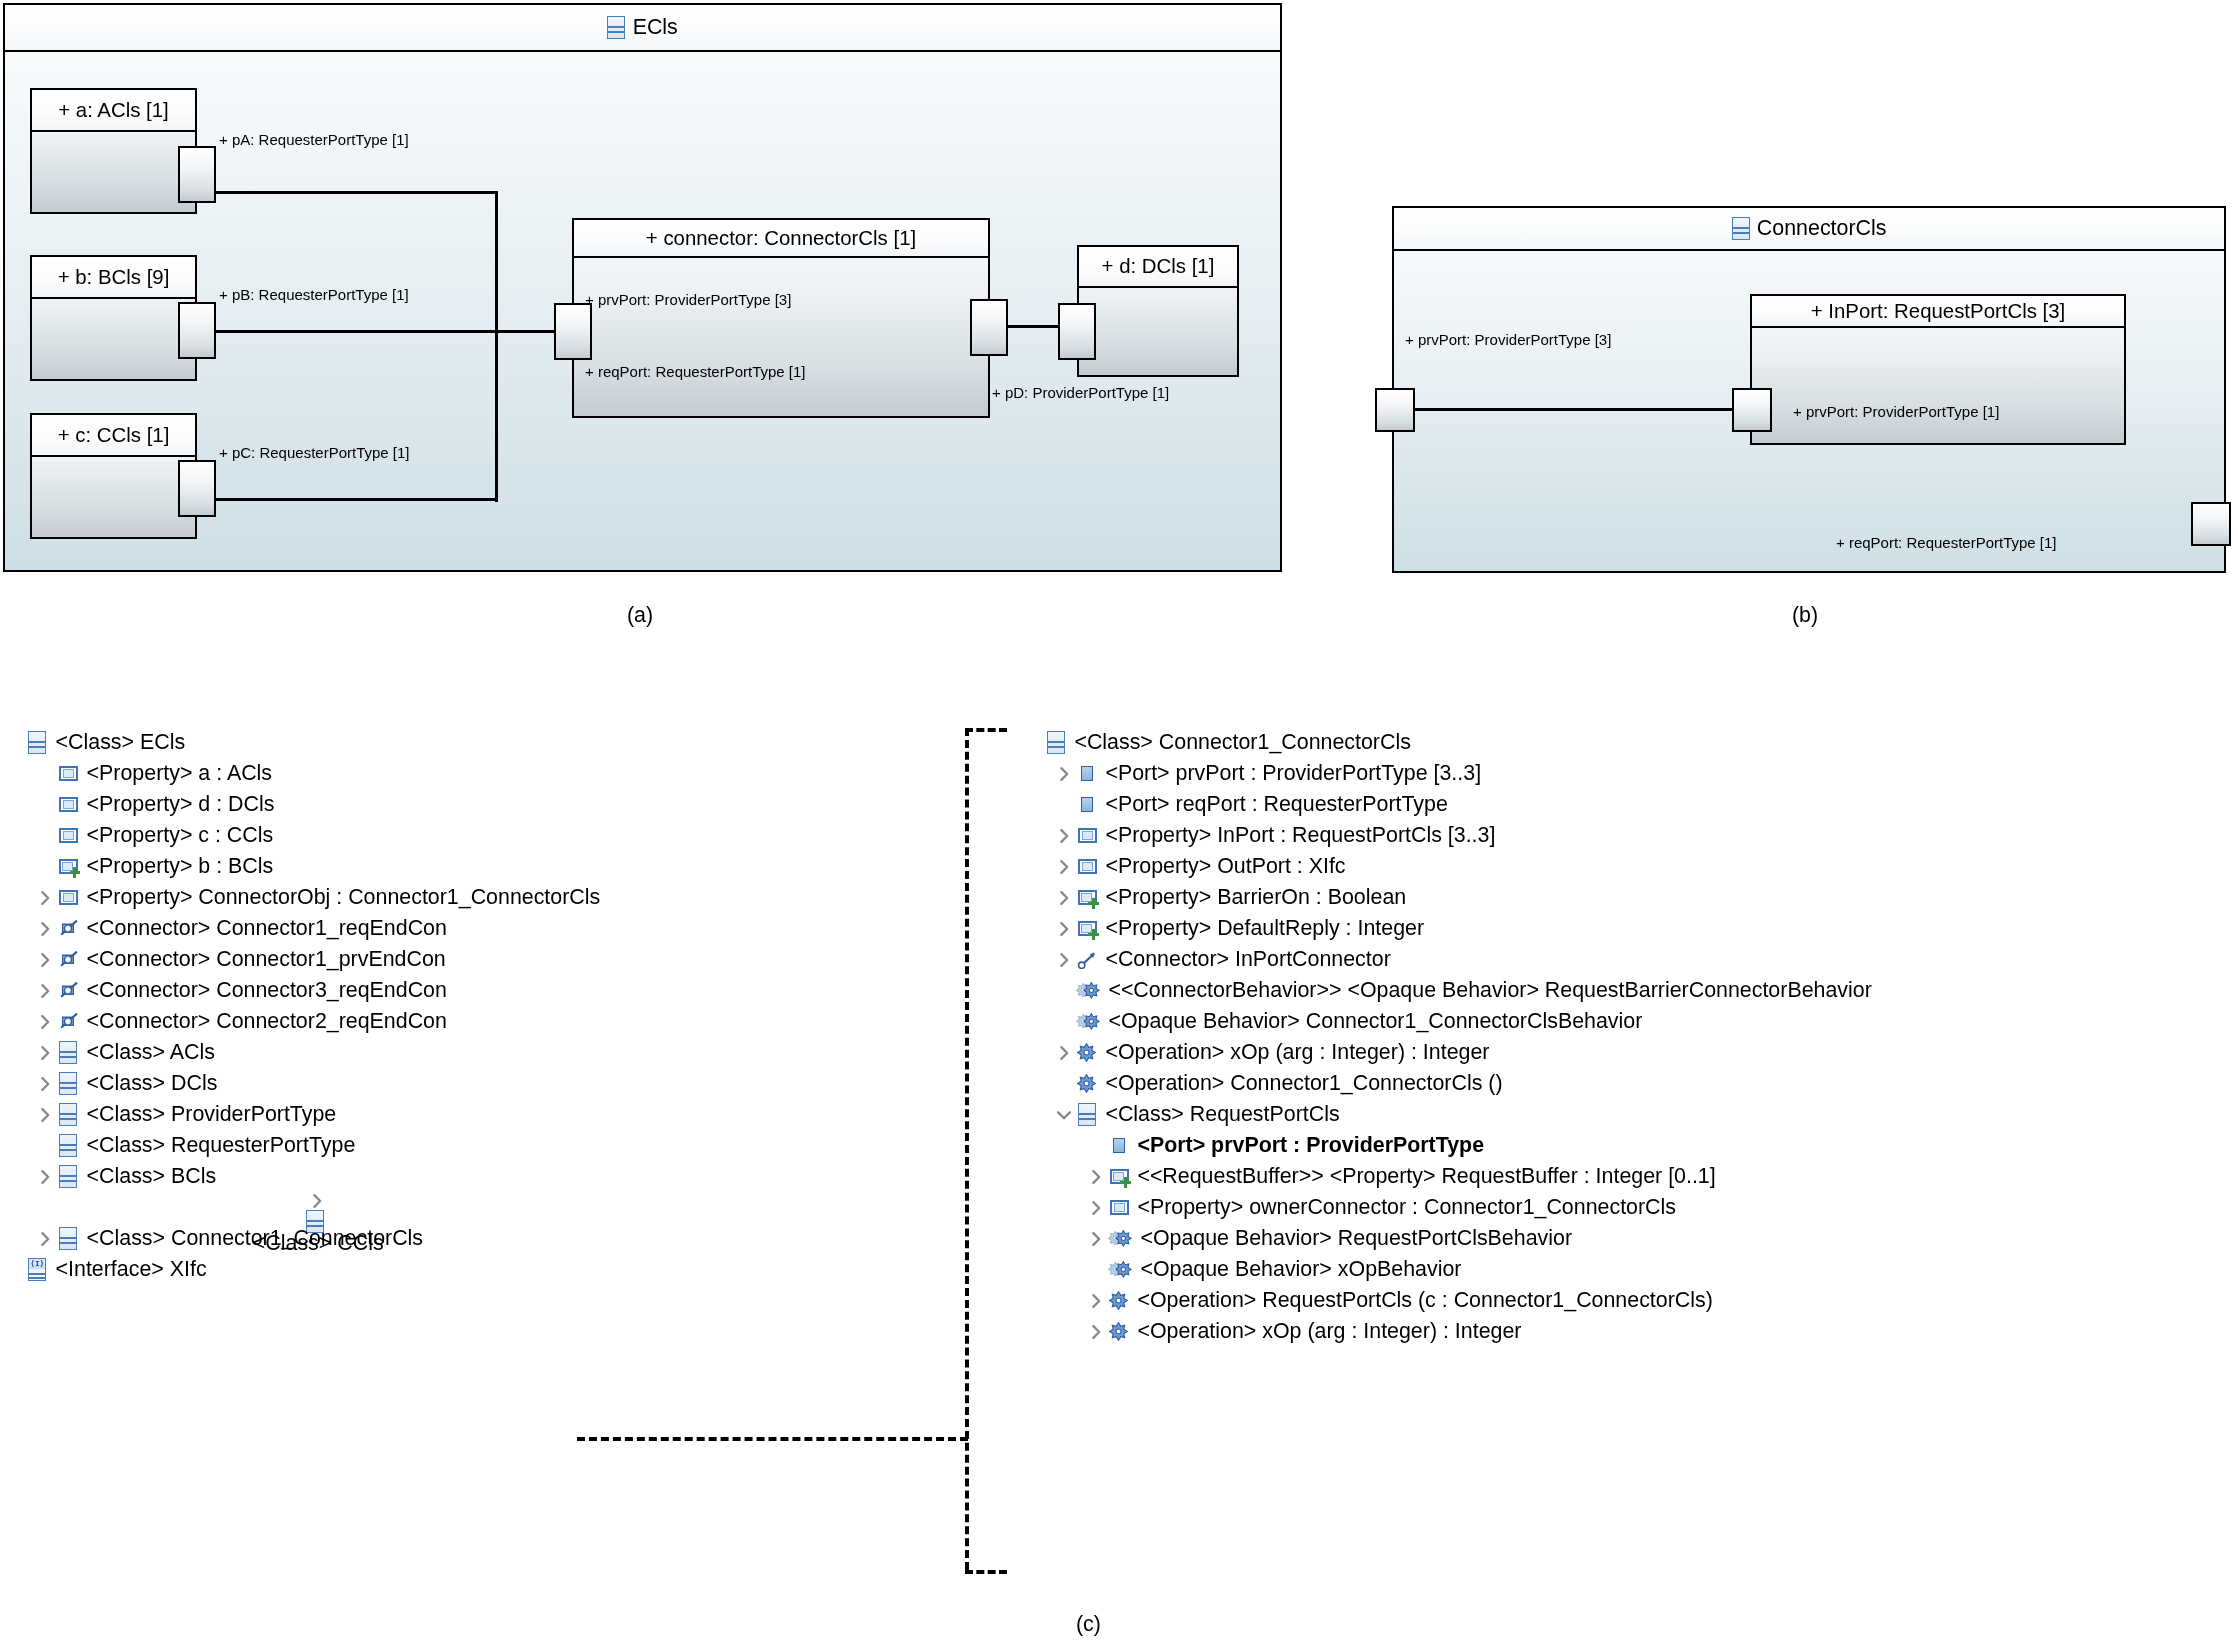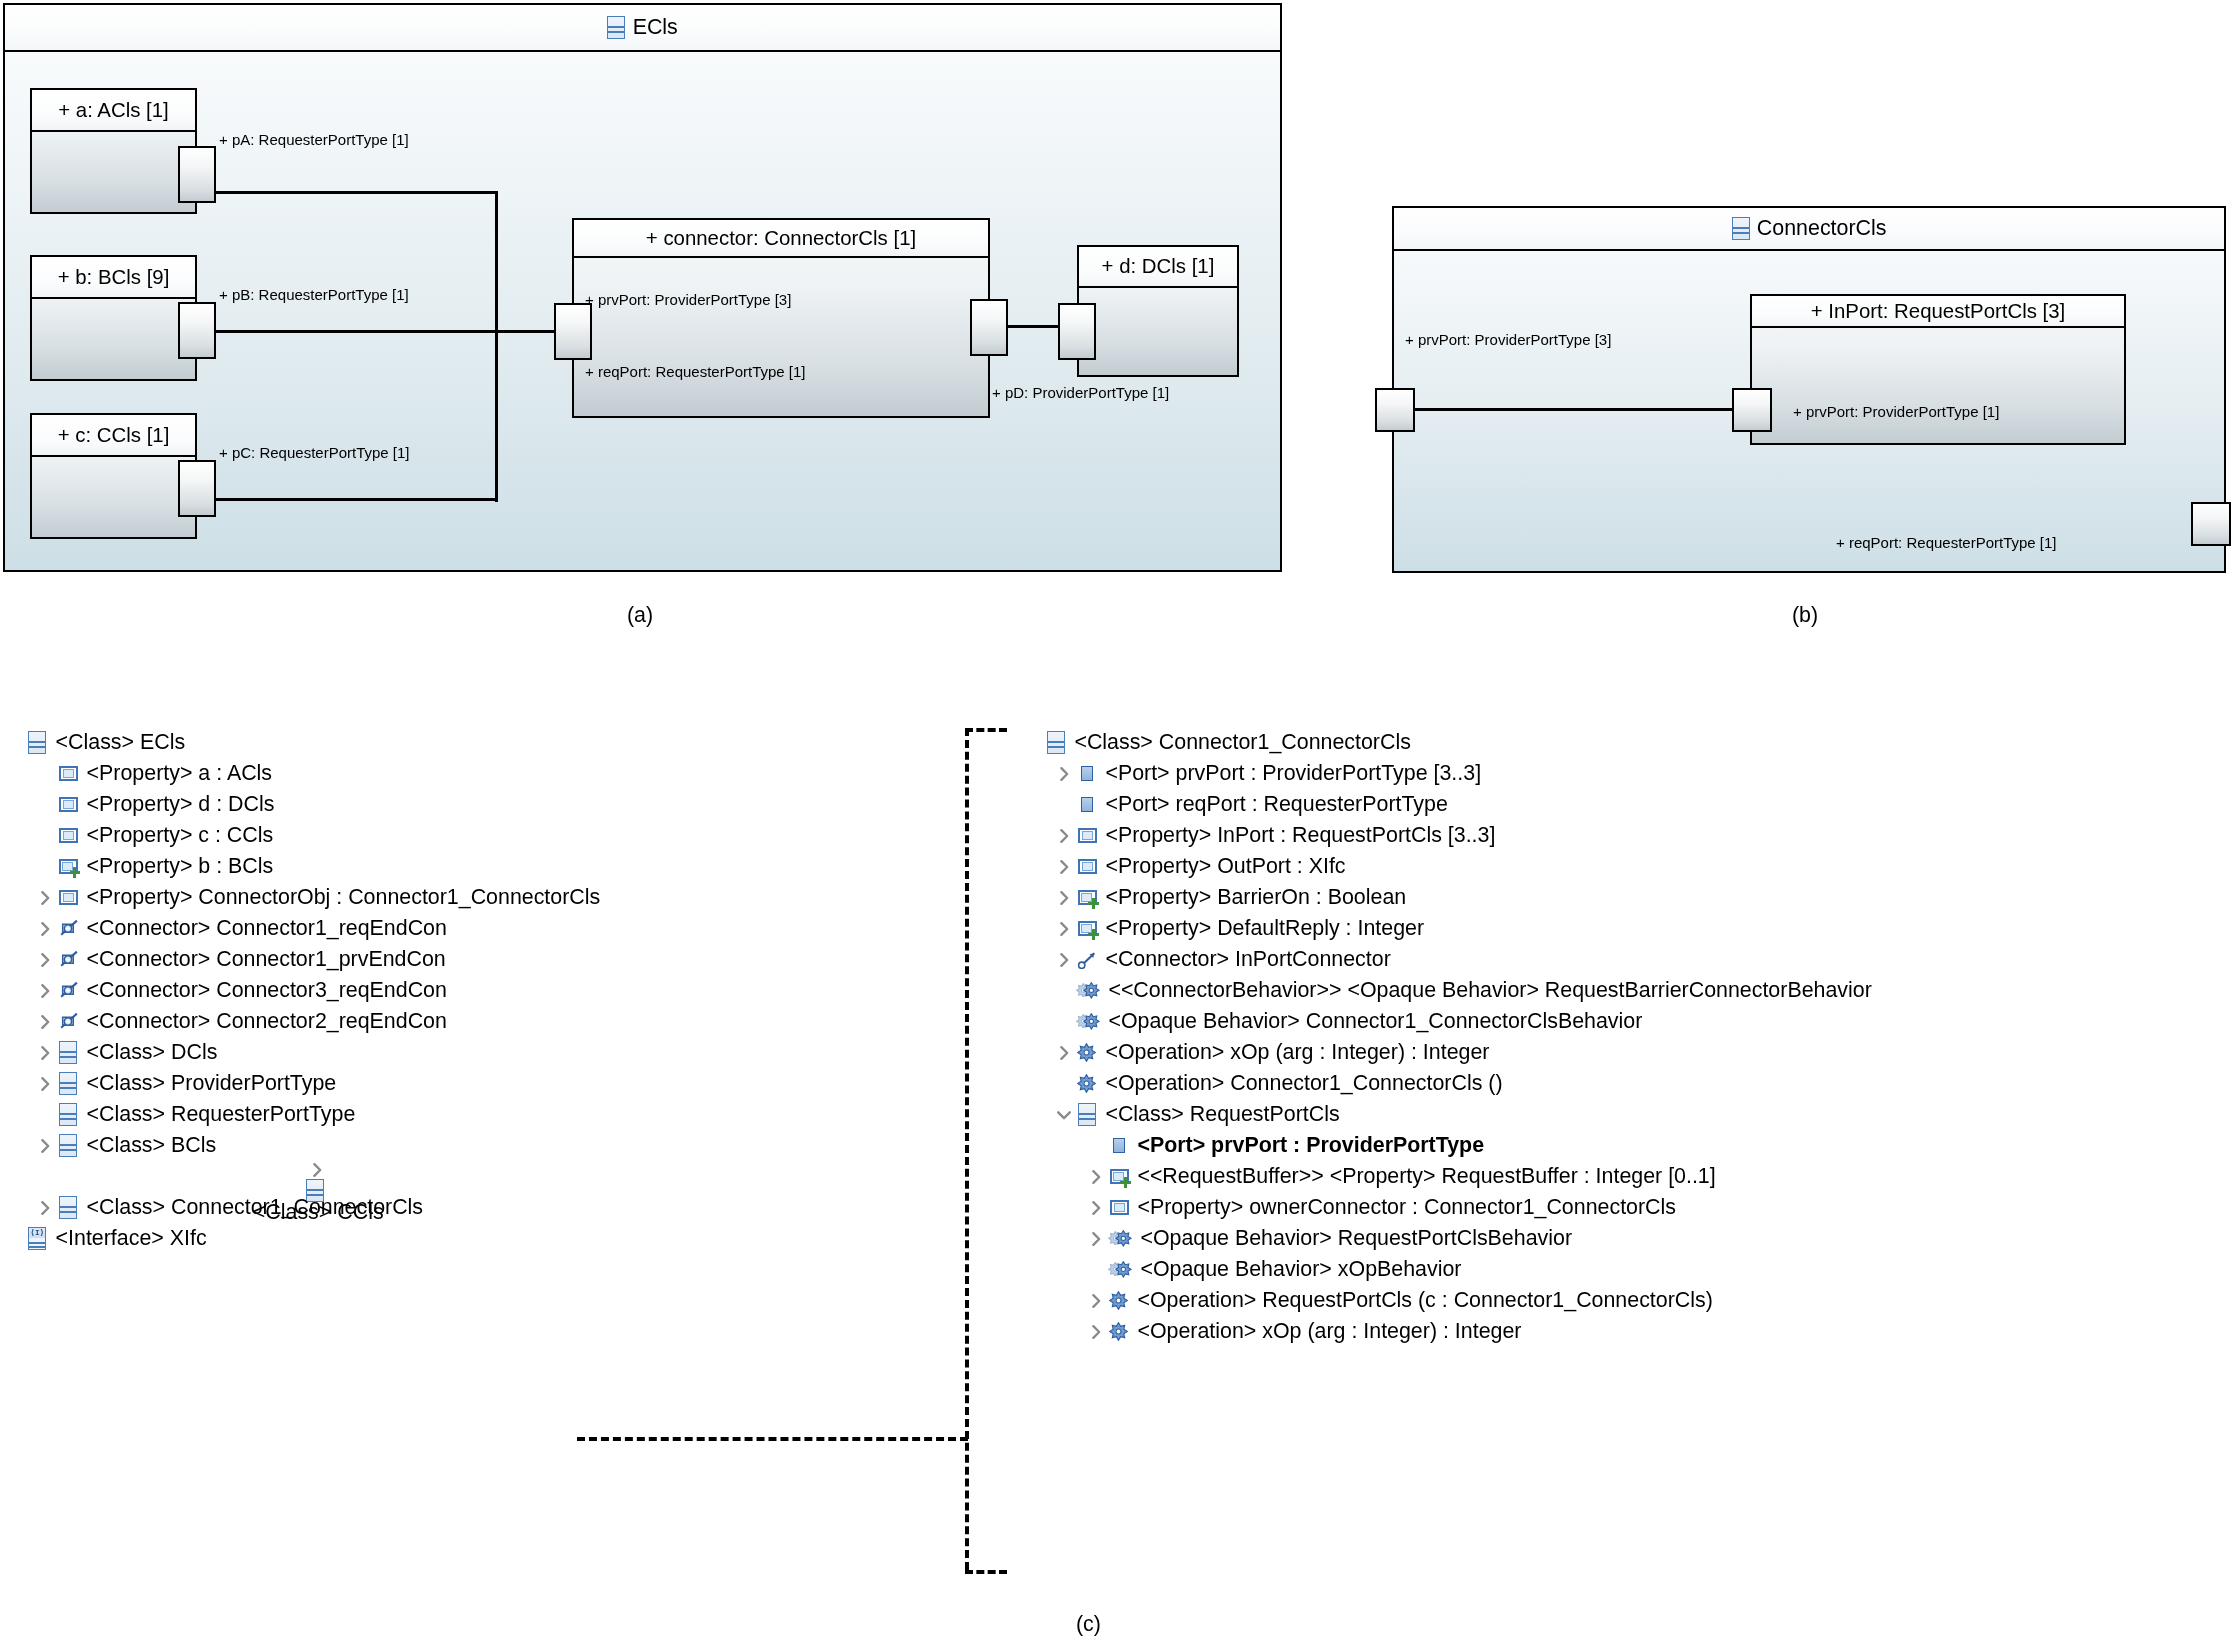--- a/index.html
+++ b/index.html
@@ -316,20 +316,31 @@
     </div>
     <div class="row" style="height: 31px; padding-left: 31px;">
       <span class="chev">
         <svg width="18" height="18" viewBox="0 0 34 34">
           <path d="M12 6 L23 17 L12 28" fill="none" stroke="#8a8a8a" stroke-width="4.5" stroke-linecap="round" stroke-linejoin="round"></path>
         </svg>
       </span>
       <span class="icw" style="width: 24px;">
         <span class="ic ic-class"></span>
       </span>
+      <span class="txt">&lt;Class&gt; ACls</span>
+    </div>
+    <div class="row" style="height: 31px; padding-left: 31px;">
+      <span class="chev">
+        <svg width="18" height="18" viewBox="0 0 34 34">
+          <path d="M12 6 L23 17 L12 28" fill="none" stroke="#8a8a8a" stroke-width="4.5" stroke-linecap="round" stroke-linejoin="round"></path>
+        </svg>
+      </span>
+      <span class="icw" style="width: 24px;">
+        <span class="ic ic-class"></span>
+      </span>
       <span class="txt">&lt;Class&gt; DCls</span>
     </div>
     <div class="row" style="height: 31px; padding-left: 31px;">
       <span class="chev">
         <svg width="18" height="18" viewBox="0 0 34 34">
           <path d="M12 6 L23 17 L12 28" fill="none" stroke="#8a8a8a" stroke-width="4.5" stroke-linecap="round" stroke-linejoin="round"></path>
         </svg>
       </span>
       <span class="icw" style="width: 24px;">
         <span class="ic ic-class"></span>

